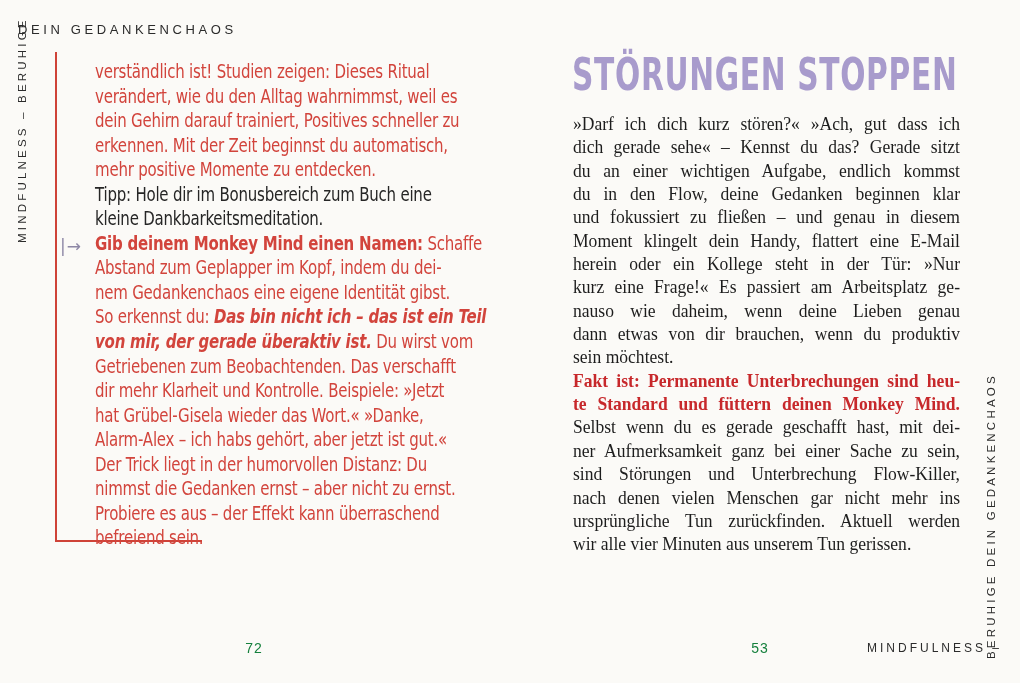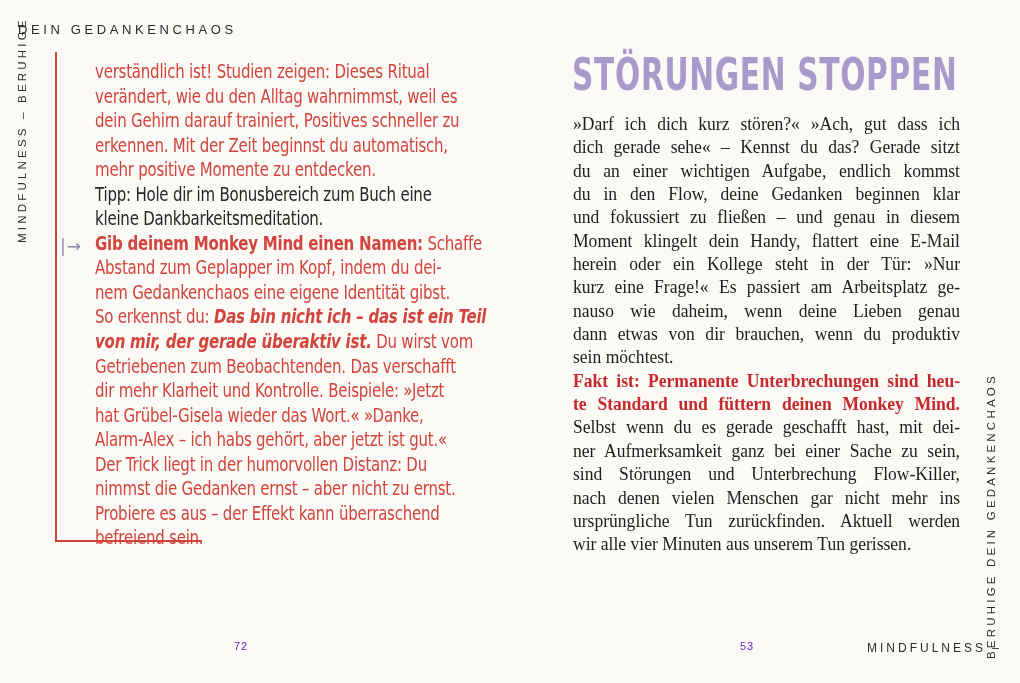--- a/index.html
+++ b/index.html
@@ -13,21 +13,21 @@
   
   .runhead{
     font-family:"Liberation Sans",sans-serif;
     font-size:13px;letter-spacing:3.6px;color:#2b2b2b;white-space:nowrap;
   }
   .vert{
     transform:rotate(-90deg);transform-origin:0 0;
     font-size:11.5px;letter-spacing:3.2px;color:#2b2b2b;white-space:nowrap;
     font-family:"Liberation Sans",sans-serif;
   }
-  .folio{font-size:11px;color:#6d28d9;letter-spacing:1px;text-align:left;width:40px;}
+  .folio{font-size:14px;color:#15803d;letter-spacing:1px;text-align:center;width:40px;}
 
   
   .rule{background:#cf4338;}
   #rule-v{left:55px;top:52px;width:2px;height:489px;}
   #rule-h{left:55px;top:540px;width:147px;height:2px;}
 
   #arrow-marker{
     left:60px;top:236px;color:#8e88a6;font-size:17px;
     font-family:"DejaVu Sans",sans-serif;letter-spacing:1px;white-space:nowrap;
   }

